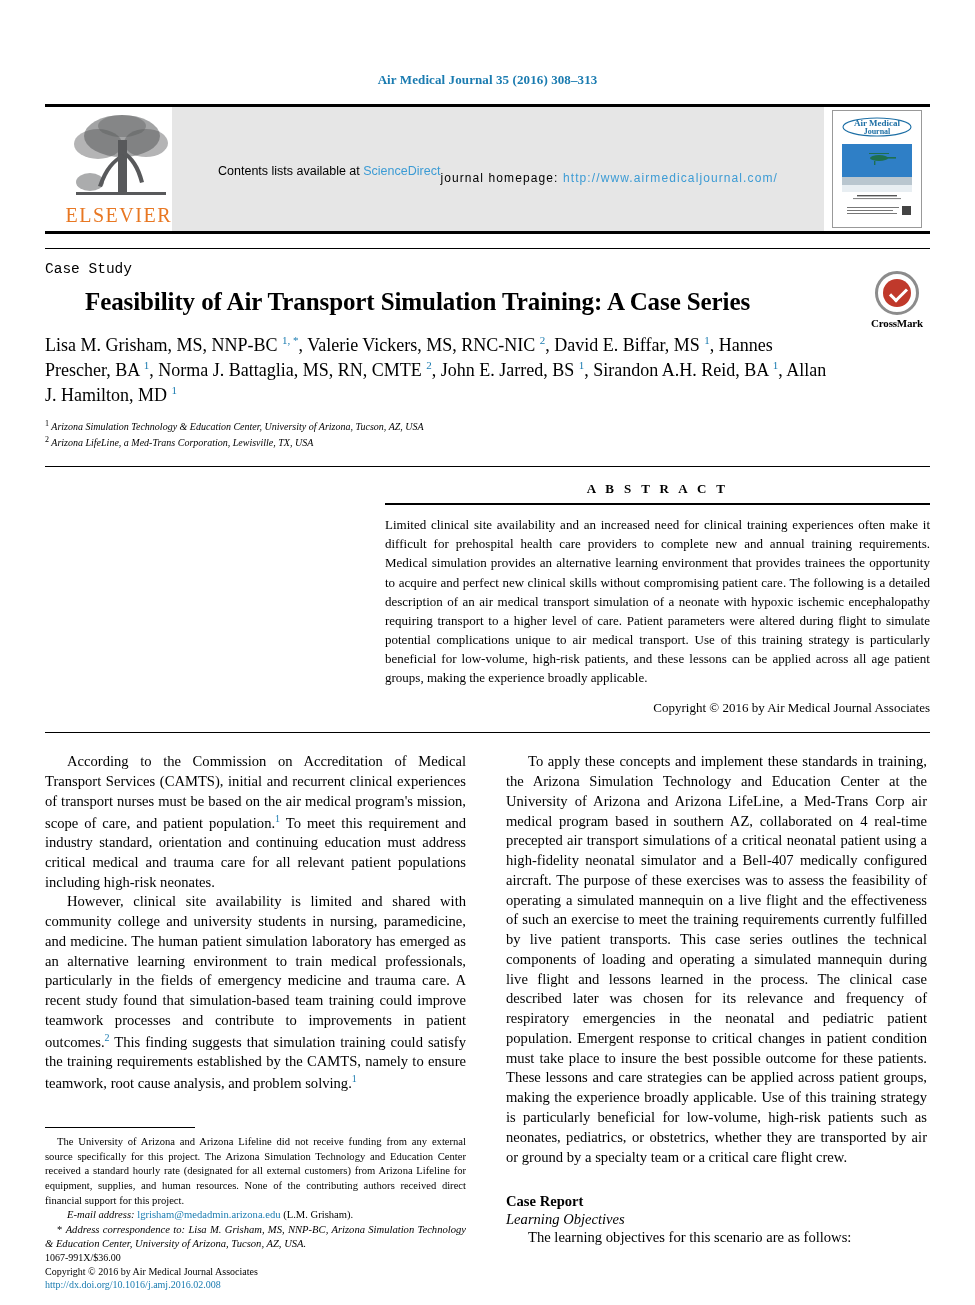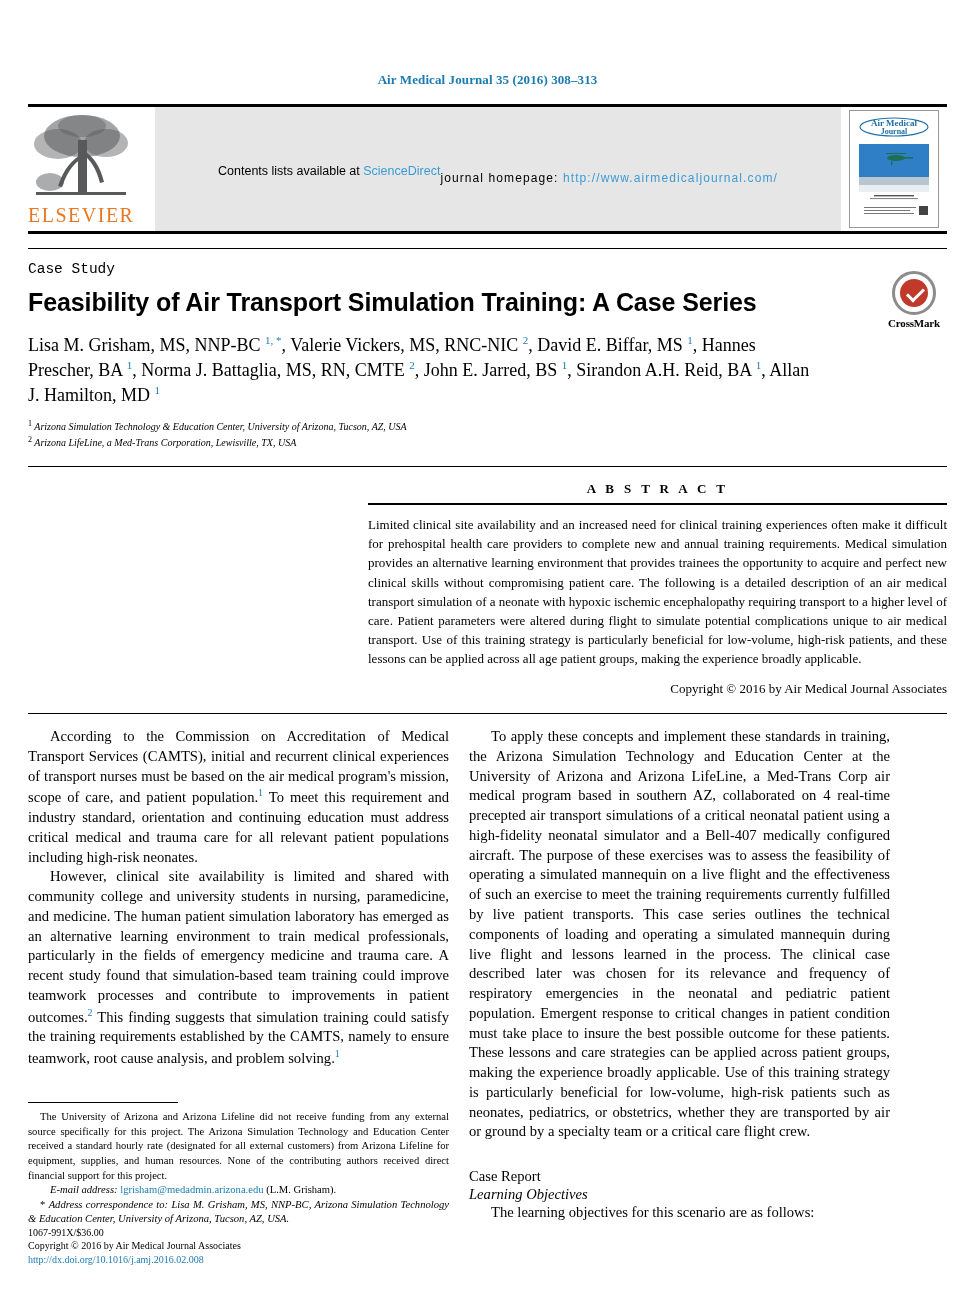--- a/index.html
+++ b/index.html
@@ -13,21 +13,21 @@
     font-family: "Liberation Serif", serif;
     color: #000000;
     position: relative;
     overflow: hidden;
   }
   .page {
     width: 975px;
     height: 1305px;
     position: relative;
     box-sizing: border-box;
-    padding: 0 28px;
+    padding: 0 45px;
   }
 
   
   .running-head {
     text-align: center;
     color: #1a7bb0;
     font-family: "Liberation Serif", serif;
     font-weight: bold;
     font-size: 13px;
     letter-spacing: .1px;
@@ -42,21 +42,21 @@
     height: 124px;
     display: flex;
     align-items: stretch;
     box-sizing: content-box;
   }
   .elsevier-box {
     width: 127px;
     flex: 0 0 127px;
     display: flex;
     flex-direction: column;
-    align-items: flex-start;
+    align-items: flex-end;
     justify-content: flex-start;
     padding-top: 3px;
     box-sizing: border-box;
   }
   .elsevier-tree { display:block; }
   .elsevier-word {
     color: #E87722;
     font-family: "Liberation Serif", serif;
     font-size: 20px;
     letter-spacing: 1.5px;
@@ -115,25 +115,26 @@
     border-top: 1px solid #000;
     padding-top: 6px;
     position: relative;
   }
   .article-type {
     font-family: Liberation Mono, monospace;
     font-size: 14.5px;
     margin-top: 6px;
   }
   .article-title {
-    font-family: Liberation Sans, sans-serif;
+    font-family: Liberation Serif, serif;
     font-size: 25px;
     margin-top: 11px;
     line-height: 1.12;
     letter-spacing: -0.1px;
+    margin-left: 40px;
   }
   .authors {
     font-family: "Liberation Serif", serif;
     font-size: 18px;
     line-height: 1.33;
     margin-top: 12px;
     max-width: 790px;
   }
   .authors sup { color: #1a7bb0; font-size: 11px; vertical-align: super; }
   .affils {
@@ -218,38 +219,38 @@
     text-align: right;
     margin-top: 9px;
   }
   .abstract-bottom-rule {
     border-top: 1px solid #000;
     margin-top: 16px;
   }
 
   
   .body-cols {
-    margin-top: 13px;
-    display: flex;
-    gap: 20px;
+    margin-top: 19px;
+    display: flex;
+    gap: 40px;
   }
   .col { width: 421px; flex: 0 0 421px; position: relative; }
   p.bt {
     font-family: "Liberation Serif", serif;
     font-size: 14.6px;
     line-height: 1.355;
     text-align: justify;
     margin: 0;
     text-indent: 22px;
     hyphens: auto;
   }
   p.bt sup { color: #1a7bb0; font-size: 10px; vertical-align: super; }
   .h-sec {
     font-family: "Liberation Serif", serif;
-    font-weight: normal;
+    font-weight: bold;
     font-size: 14.6px;
     margin: 26px 0 0 0;
   }
   .h-sub {
     font-family: "Liberation Serif", serif;
     font-style: italic;
     font-size: 14.6px;
     margin: 1px 0 0 0;
   }
 

